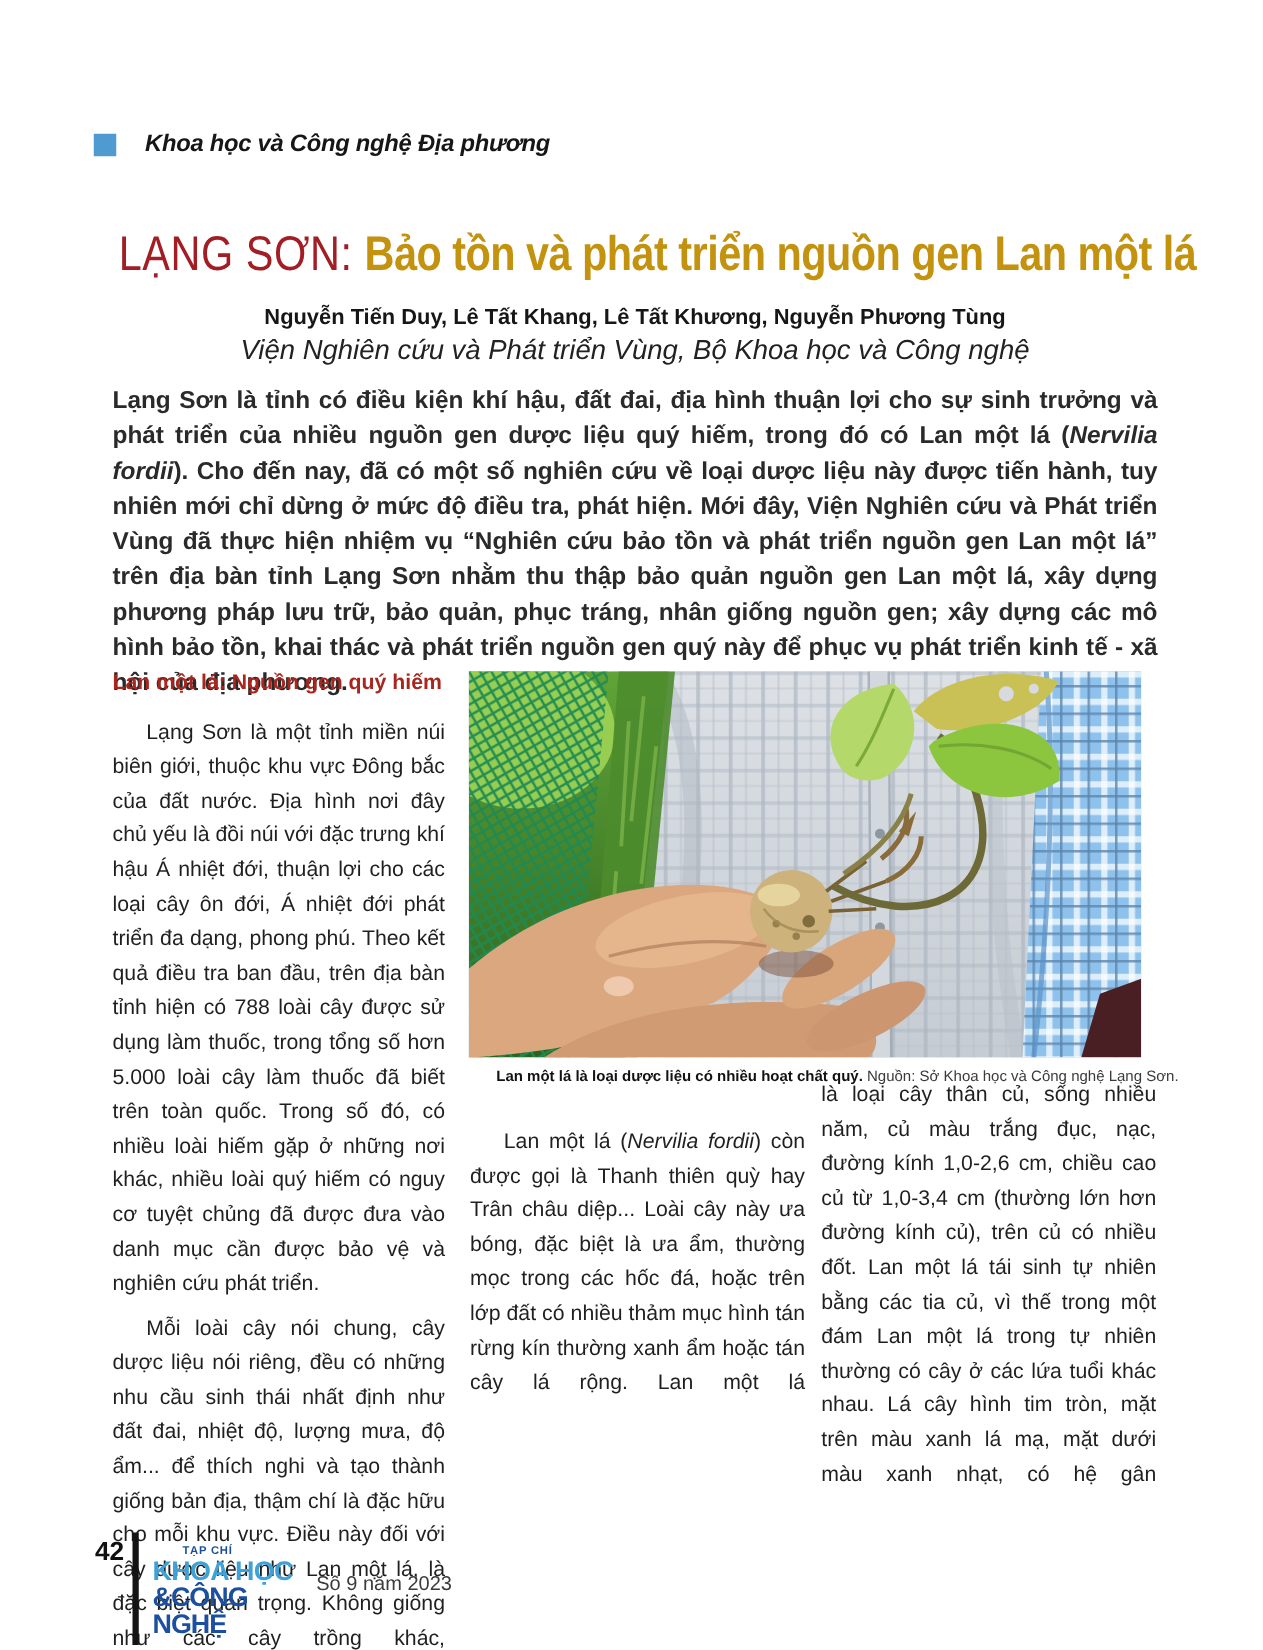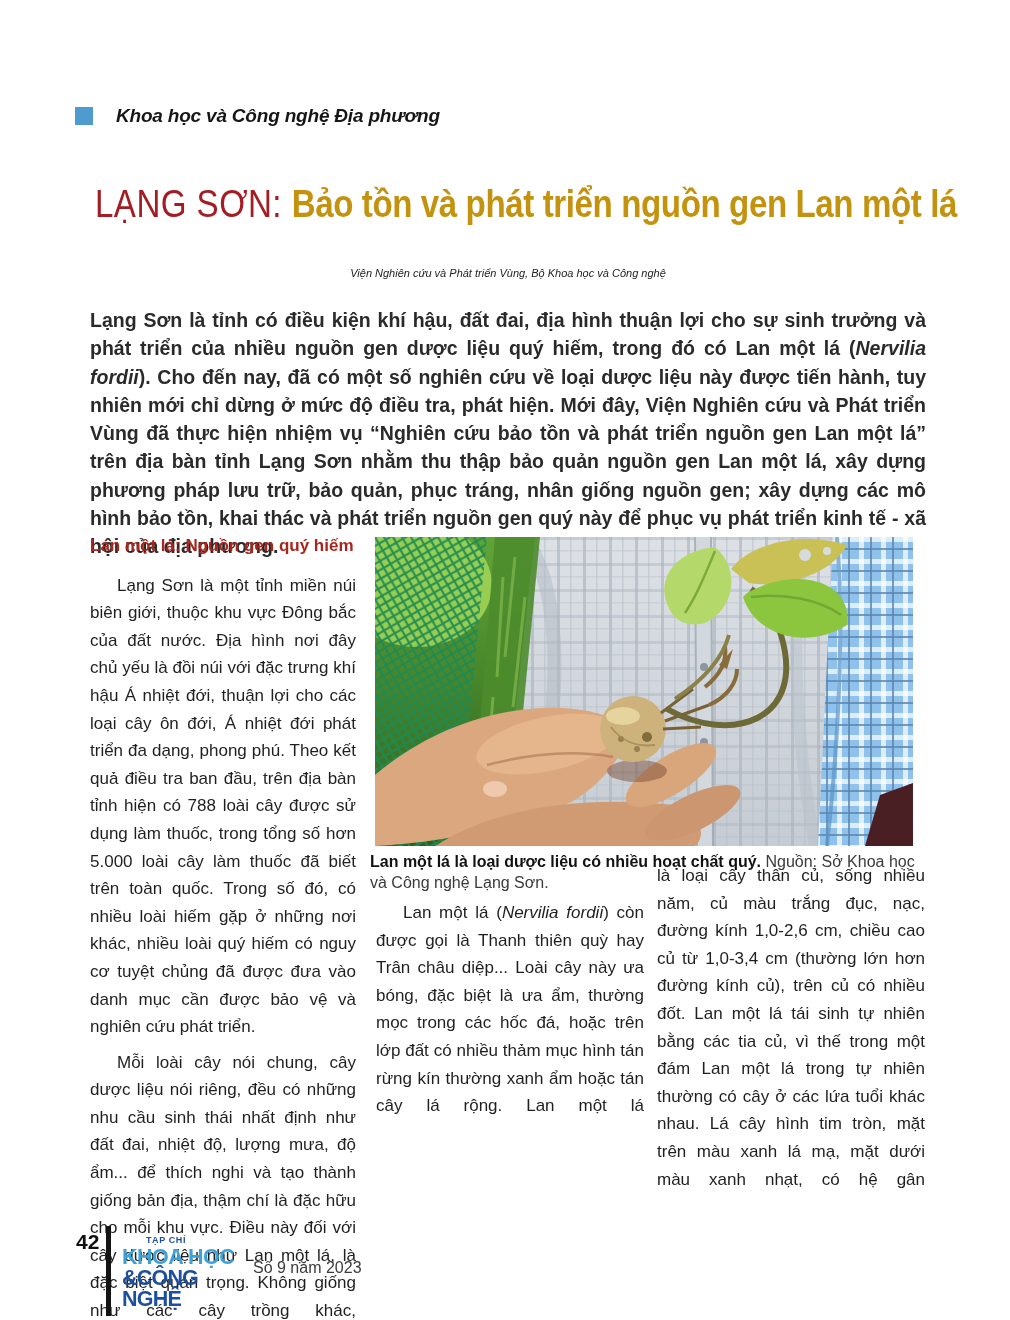--- a/index.html
+++ b/index.html
@@ -13,41 +13,41 @@
 
   
   .title-line{position:absolute;left:95px;top:182px;white-space:nowrap;
               transform:scaleX(0.85);transform-origin:left top;}
   .title-loc{font-size:39px;font-weight:400;color:#a31e24;letter-spacing:0.5px;}
   .title-main{font-size:39px;font-weight:bold;color:#c3920e;letter-spacing:-0.5px;}
 
   .authors{position:absolute;left:90px;top:243px;width:836px;text-align:center;
            font-size:17.5px;font-weight:bold;color:#161616;}
   .affiliation{position:absolute;left:90px;top:267px;width:836px;text-align:center;
-           font-size:11px;font-style:italic;color:#222;}
+           font-size:22px;font-style:italic;color:#222;}
 
   
   .lead{position:absolute;left:90px;top:306px;width:836px;font-size:19.5px;font-weight:bold;
         line-height:28.3px;text-align:justify;color:#2a2a2a;}
   .lead .species{font-style:italic;}
 
   
   .col{font-size:17px;line-height:27.6px;text-align:justify;color:#1f1f1f;}
   .col p{margin:0 0 8px 0;}
   .col p.indent{text-indent:27px;}
   .col p.cut{text-align-last:justify;margin-bottom:0;}
   .species{font-style:italic;}
   .col-left{position:absolute;left:90px;top:532px;width:266px;}
   .section-heading{font-size:17px;font-weight:bold;color:#a8261d;margin:0 0 12px 0;}
   .col-mid{position:absolute;left:376px;top:899px;width:268px;}
   .col-right{position:absolute;left:657px;top:862px;width:268px;}
 
   
   .photo{position:absolute;left:375px;top:537px;width:538px;height:309px;overflow:hidden;background:#d3d8dd;}
-  .caption{position:absolute;left:370px;top:851px;width:552px;font-size:16px;line-height:21px;
+  .caption{position:absolute;left:397px;top:851px;width:552px;font-size:12px;line-height:21px;
            color:#3a3a3a;text-align:left;}
   .caption .cap-bold{font-weight:bold;color:#121212;}
 
   
   .footer-num{position:absolute;left:76px;top:1230px;font-size:21px;font-weight:bold;color:#111;}
   .footer-bar{position:absolute;left:106px;top:1226px;width:5px;height:90px;background:#141414;}
   .logo{position:absolute;left:122px;top:1236px;width:120px;line-height:1;}
   .logo-tagline{font-size:9px;font-weight:bold;color:#1d4e9c;letter-spacing:0.6px;margin-left:24px;}
   .logo-l1{font-size:21.5px;font-weight:bold;color:#3ea2d9;letter-spacing:-0.5px;margin-top:2px;}
   .logo-l2{font-size:21.5px;font-weight:bold;color:#1c4f9e;letter-spacing:-0.8px;margin-top:-1px;}
@@ -61,20 +61,21 @@
 
   <div class="kicker">
     <span class="kicker-square"></span>
     <span class="kicker-label">Khoa học và Công nghệ Địa phương</span>
   </div>
 
   <div class="title-line">
     <span class="title-loc">LẠNG SƠN: </span><span class="title-main">Bảo tồn và phát triển nguồn gen Lan một lá</span>
   </div>
 
+  <div class="authors">Nguyễn Tiến Duy, Lê Tất Khang, Lê Tất Khương, Nguyễn Phương Tùng</div>
   <div class="affiliation">Viện Nghiên cứu và Phát triển Vùng, Bộ Khoa học và Công nghệ</div>
 
   <div class="lead"><span>Lạng Sơn là tỉnh có điều kiện khí hậu, đất đai, địa hình thuận lợi cho sự sinh trưởng và phát triển của nhiều nguồn gen dược liệu quý hiếm, trong đó có Lan một lá (</span><span class="species">Nervilia fordii</span><span>). Cho đến nay, đã có một số nghiên cứu về loại dược liệu này được tiến hành, tuy nhiên mới chỉ dừng ở mức độ điều tra, phát hiện. Mới đây, Viện Nghiên cứu và Phát triển Vùng đã thực hiện nhiệm vụ “Nghiên cứu bảo tồn và phát triển nguồn gen Lan một lá” trên địa bàn tỉnh Lạng Sơn nhằm thu thập bảo quản nguồn gen Lan một lá, xây dựng phương pháp lưu trữ, bảo quản, phục tráng, nhân giống nguồn gen; xây dựng các mô hình bảo tồn, khai thác và phát triển nguồn gen quý này để phục vụ phát triển kinh tế - xã hội của địa phương.</span></div>
 
   <div class="col col-left">
     <div class="section-heading">Lan một lá: Nguồn gen quý hiếm</div>
     <p class="indent">Lạng Sơn là một tỉnh miền núi biên giới, thuộc khu vực Đông bắc của đất nước. Địa hình nơi đây chủ yếu là đồi núi với đặc trưng khí hậu Á nhiệt đới, thuận lợi cho các loại cây ôn đới, Á nhiệt đới phát triển đa dạng, phong phú. Theo kết quả điều tra ban đầu, trên địa bàn tỉnh hiện có 788 loài cây được sử dụng làm thuốc, trong tổng số hơn 5.000 loài cây làm thuốc đã biết trên toàn quốc. Trong số đó, có nhiều loài hiếm gặp ở những nơi khác, nhiều loài quý hiếm có nguy cơ tuyệt chủng đã được đưa vào danh mục cần được bảo vệ và nghiên cứu phát triển.</p>
     <p class="indent cut">Mỗi loài cây nói chung, cây dược liệu nói riêng, đều có những nhu cầu sinh thái nhất định như đất đai, nhiệt độ, lượng mưa, độ ẩm... để thích nghi và tạo thành giống bản địa, thậm chí là đặc hữu cho mỗi khu vực. Điều này đối với cây dược liệu như Lan một lá, là đặc biệt quan trọng. Không giống như các cây trồng khác,</p>
   </div>
 

